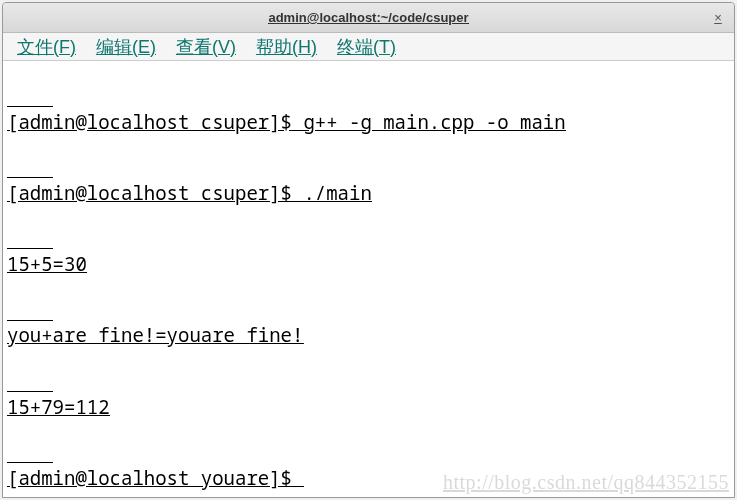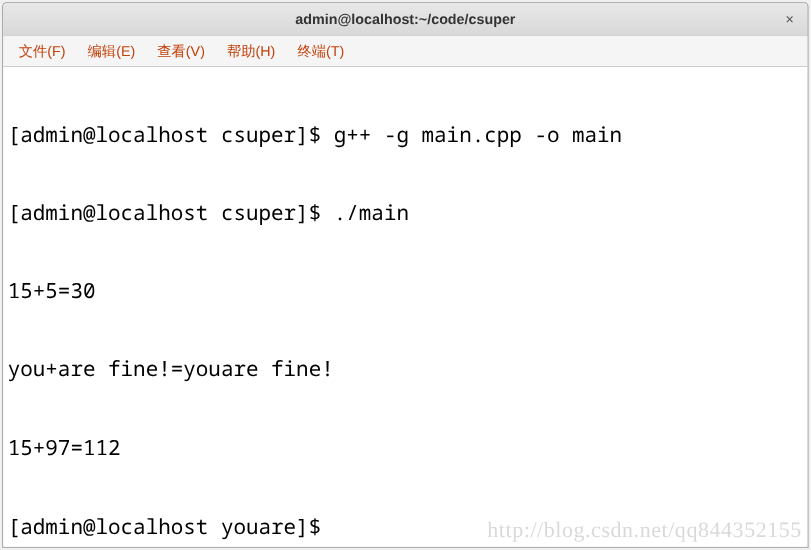--- a/index.html
+++ b/index.html
@@ -1,18 +1,19 @@
 <!DOCTYPE html>
 <html><head>
   <meta charset="utf-8">
   <style>
     * {
       margin: 0;
       padding: 0;
       box-sizing: border-box;
+      text-decoration: underline;
     }
     body {
       width: 737px;
       height: 500px;
       background: #f0f0f0;
       font-family: sans-serif;
       overflow: hidden;
       position: relative;
     }
     .window {
@@ -56,22 +57,22 @@
     .menubar {
       height: 28px;
       background: #f5f5f5;
       border-bottom: 1px solid #ccc;
       display: flex;
       align-items: center;
       padding: 0 6px;
       gap: 4px;
     }
     .menu-item {
-      font-size: 13px;
-      color: #c2410c;
+      font-size: 18px;
+      color: #0f766e;
       padding: 4px 8px;
       cursor: pointer;
     }
     .terminal-area {
       flex: 1;
       background: #ffffff;
       padding: 2px 4px;
       font-family: "Noto Sans Mono", "DejaVu Sans Mono", monospace;
       font-size: 19px;
       line-height: 1.25;
@@ -112,18 +113,18 @@
     <span class="menu-item">编辑(E)</span>
     <span class="menu-item">查看(V)</span>
     <span class="menu-item">帮助(H)</span>
     <span class="menu-item">终端(T)</span>
   </div>
   <div class="terminal-area">
     <span class="term-line">[admin@localhost csuper]$ g++ -g main.cpp -o main</span>
     <span class="term-line">[admin@localhost csuper]$ ./main</span>
     <span class="term-line">15+5=30</span>
     <span class="term-line">you+are fine!=youare fine!</span>
-    <span class="term-line">15+97=112</span>
+    <span class="term-line">15+79=112</span>
     <span class="term-line"><span>[admin@localhost youare]$ </span><span class="cursor"></span></span>
   </div>
 </div>
 
 <div class="watermark">http://blog.csdn.net/qq844352155</div>
 
 </body></html>

